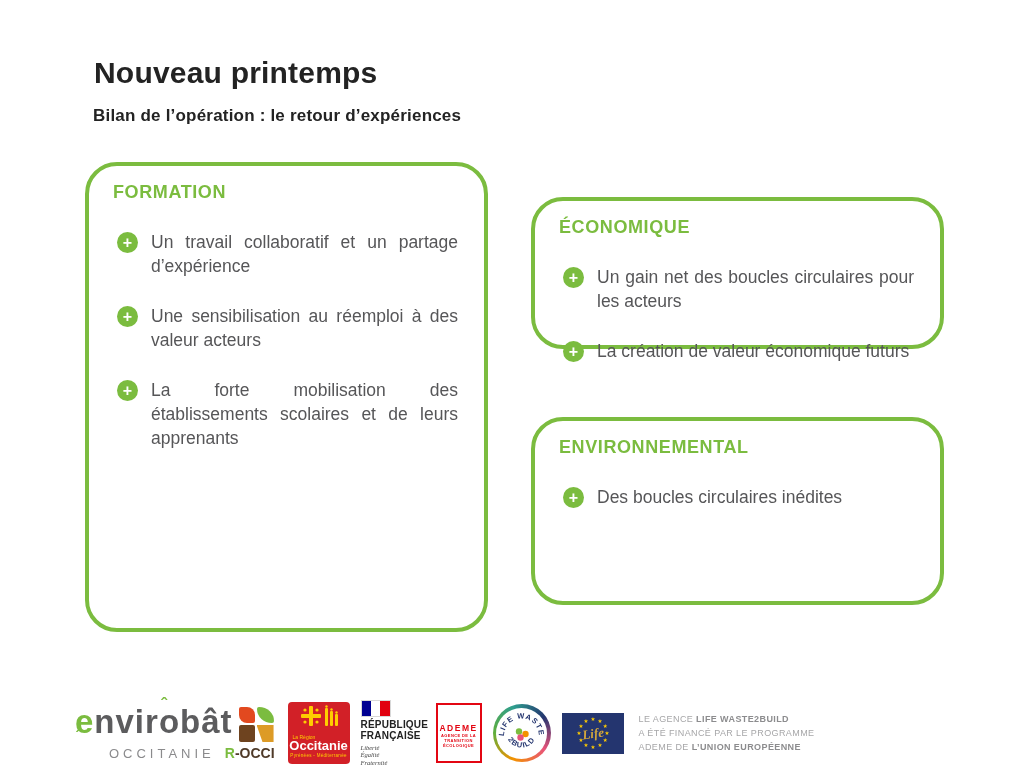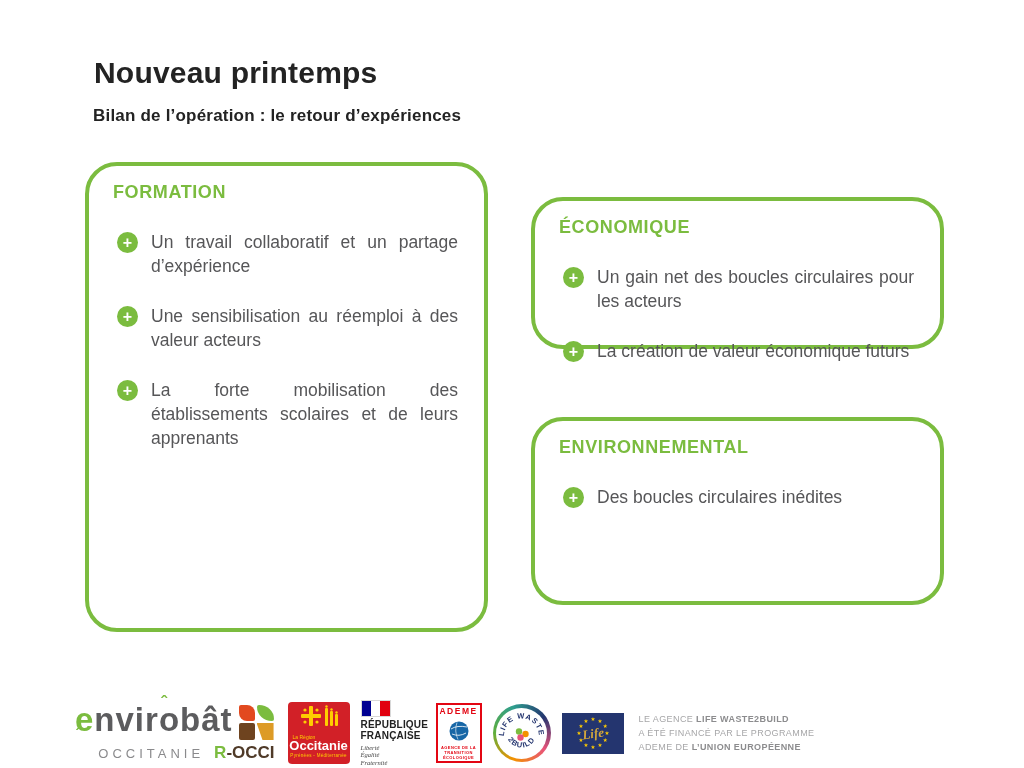--- a/index.html
+++ b/index.html
@@ -40,21 +40,21 @@
   .env-word .ohat .hatO{position:absolute;left:2px;top:-15px;font-size:18px;color:var(--green);font-weight:bold;}
   .kmark{width:36px;height:36px;display:grid;grid-template-columns:16px 17px;
          grid-template-rows:16px 17px;gap:2px;margin-top:2px;}
   .kmark i{display:block;}
   .k-tl{background:#e2491f;border-radius:2px 8px 2px 8px;}
   .k-tr{background:var(--green);border-radius:2px 90% 2px 90%;}
   .k-bl{background:#6e431f;border-radius:2px;}
   .k-br{background:#dd9b26;clip-path:polygon(0 0,100% 0,100% 100%,35% 100%);}
   .env-bottom{display:flex;justify-content:flex-end;align-items:baseline;gap:10px;margin-top:2px;}
   .env-occ{font-size:13px;color:#8a8a8c;letter-spacing:4px;}
-  .env-rocci{font-size:17px;font-weight:bold;color:#4f3a28;}
+  .env-rocci{font-size:14px;font-weight:bold;color:#4f3a28;}
   .env-rocci .grn{color:var(--green);}
 
   
   .occ-logo{width:62px;height:62px;background:#d22027;border-radius:4px;
             display:flex;flex-direction:column;align-items:center;justify-content:flex-start;
             padding-top:3px;box-sizing:border-box;}
   .occ-lr{font-size:5px;color:#ffcd00;align-self:flex-start;margin:1px 0 0 5px;}
   .occ-name{font-size:13px;font-weight:bold;color:#ffffff;line-height:12px;}
   .occ-sub{font-size:4.5px;color:#ffcd00;margin-top:1px;letter-spacing:.3px;}
 
@@ -63,21 +63,21 @@
   .rf-flag{width:30px;height:17px;display:flex;border:1px solid #d8d8d8;box-sizing:border-box;}
   .rf-flag i{flex:1;}
   .rf-b{background:#000091;} .rf-w{background:#ffffff;} .rf-r{background:#e1000f;}
   .rf-name{font-size:10px;font-weight:bold;color:#222;line-height:11px;margin-top:2px;letter-spacing:.2px;}
   .rf-motto{font-family:"Liberation Serif",serif;font-style:italic;font-size:6.5px;
             color:#444;line-height:7.5px;margin-top:3px;}
 
   
   .ademe{width:46px;height:60px;border:2px solid #e30613;background:#fff;box-sizing:border-box;
          display:flex;flex-direction:column;align-items:center;justify-content:space-between;
-         padding:1px 1px;}
+         padding:18px 1px;}
   .ademe-name{font-size:8.5px;font-weight:bold;color:#e30613;letter-spacing:1.5px;}
   .globe{width:20px;height:20px;}
   .ademe-sub{font-size:4px;font-weight:bold;color:#e30613;text-align:center;line-height:5px;letter-spacing:.4px;}
 
   
   .lw-badge{width:58px;height:58px;border-radius:50%;
             background:conic-gradient(from -90deg,#5fae3c,#2e9e8f,#24356f,#e8537a,#f39200,#5fae3c);
             display:flex;align-items:center;justify-content:center;}
   .lw-inner{width:51px;height:51px;border-radius:50%;background:#fff;position:relative;}
   .lw-inner svg{position:absolute;inset:0;}

